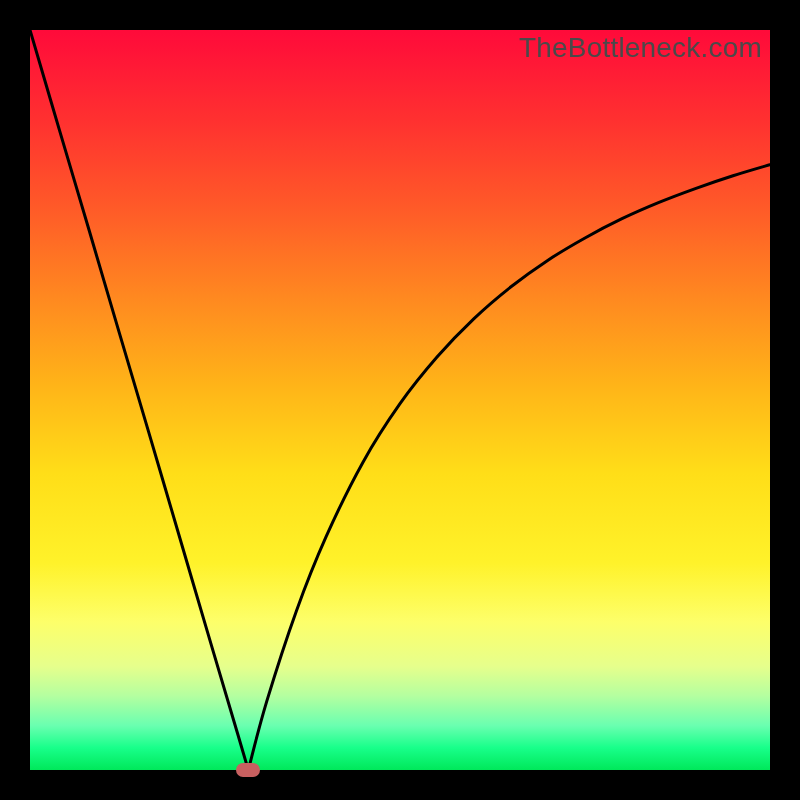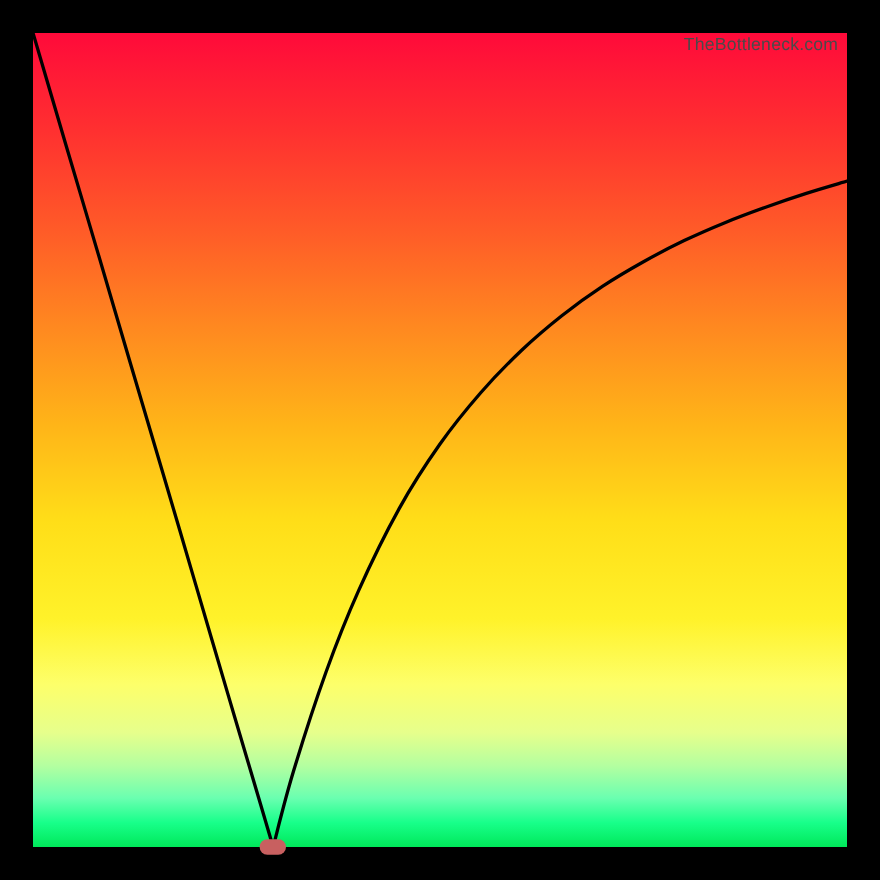--- a/index.html
+++ b/index.html
@@ -35,21 +35,21 @@
   .plot-area svg {
     position: absolute;
     left: 0; top: 0;
     width: 100%; height: 100%;
   }
   .watermark {
     position: absolute;
     top: 2px;
     right: 8px;
     font-family: Arial, Helvetica, sans-serif;
-    font-size: 16px;
+    font-size: 28px;
     font-weight: 400;
     color: #4a4a4a;
     letter-spacing: 0.2px;
   }
   .marker {
     position: absolute;
     width: 24px;
     height: 14px;
     border-radius: 7px;
     transform: translate(-50%, -50%);

